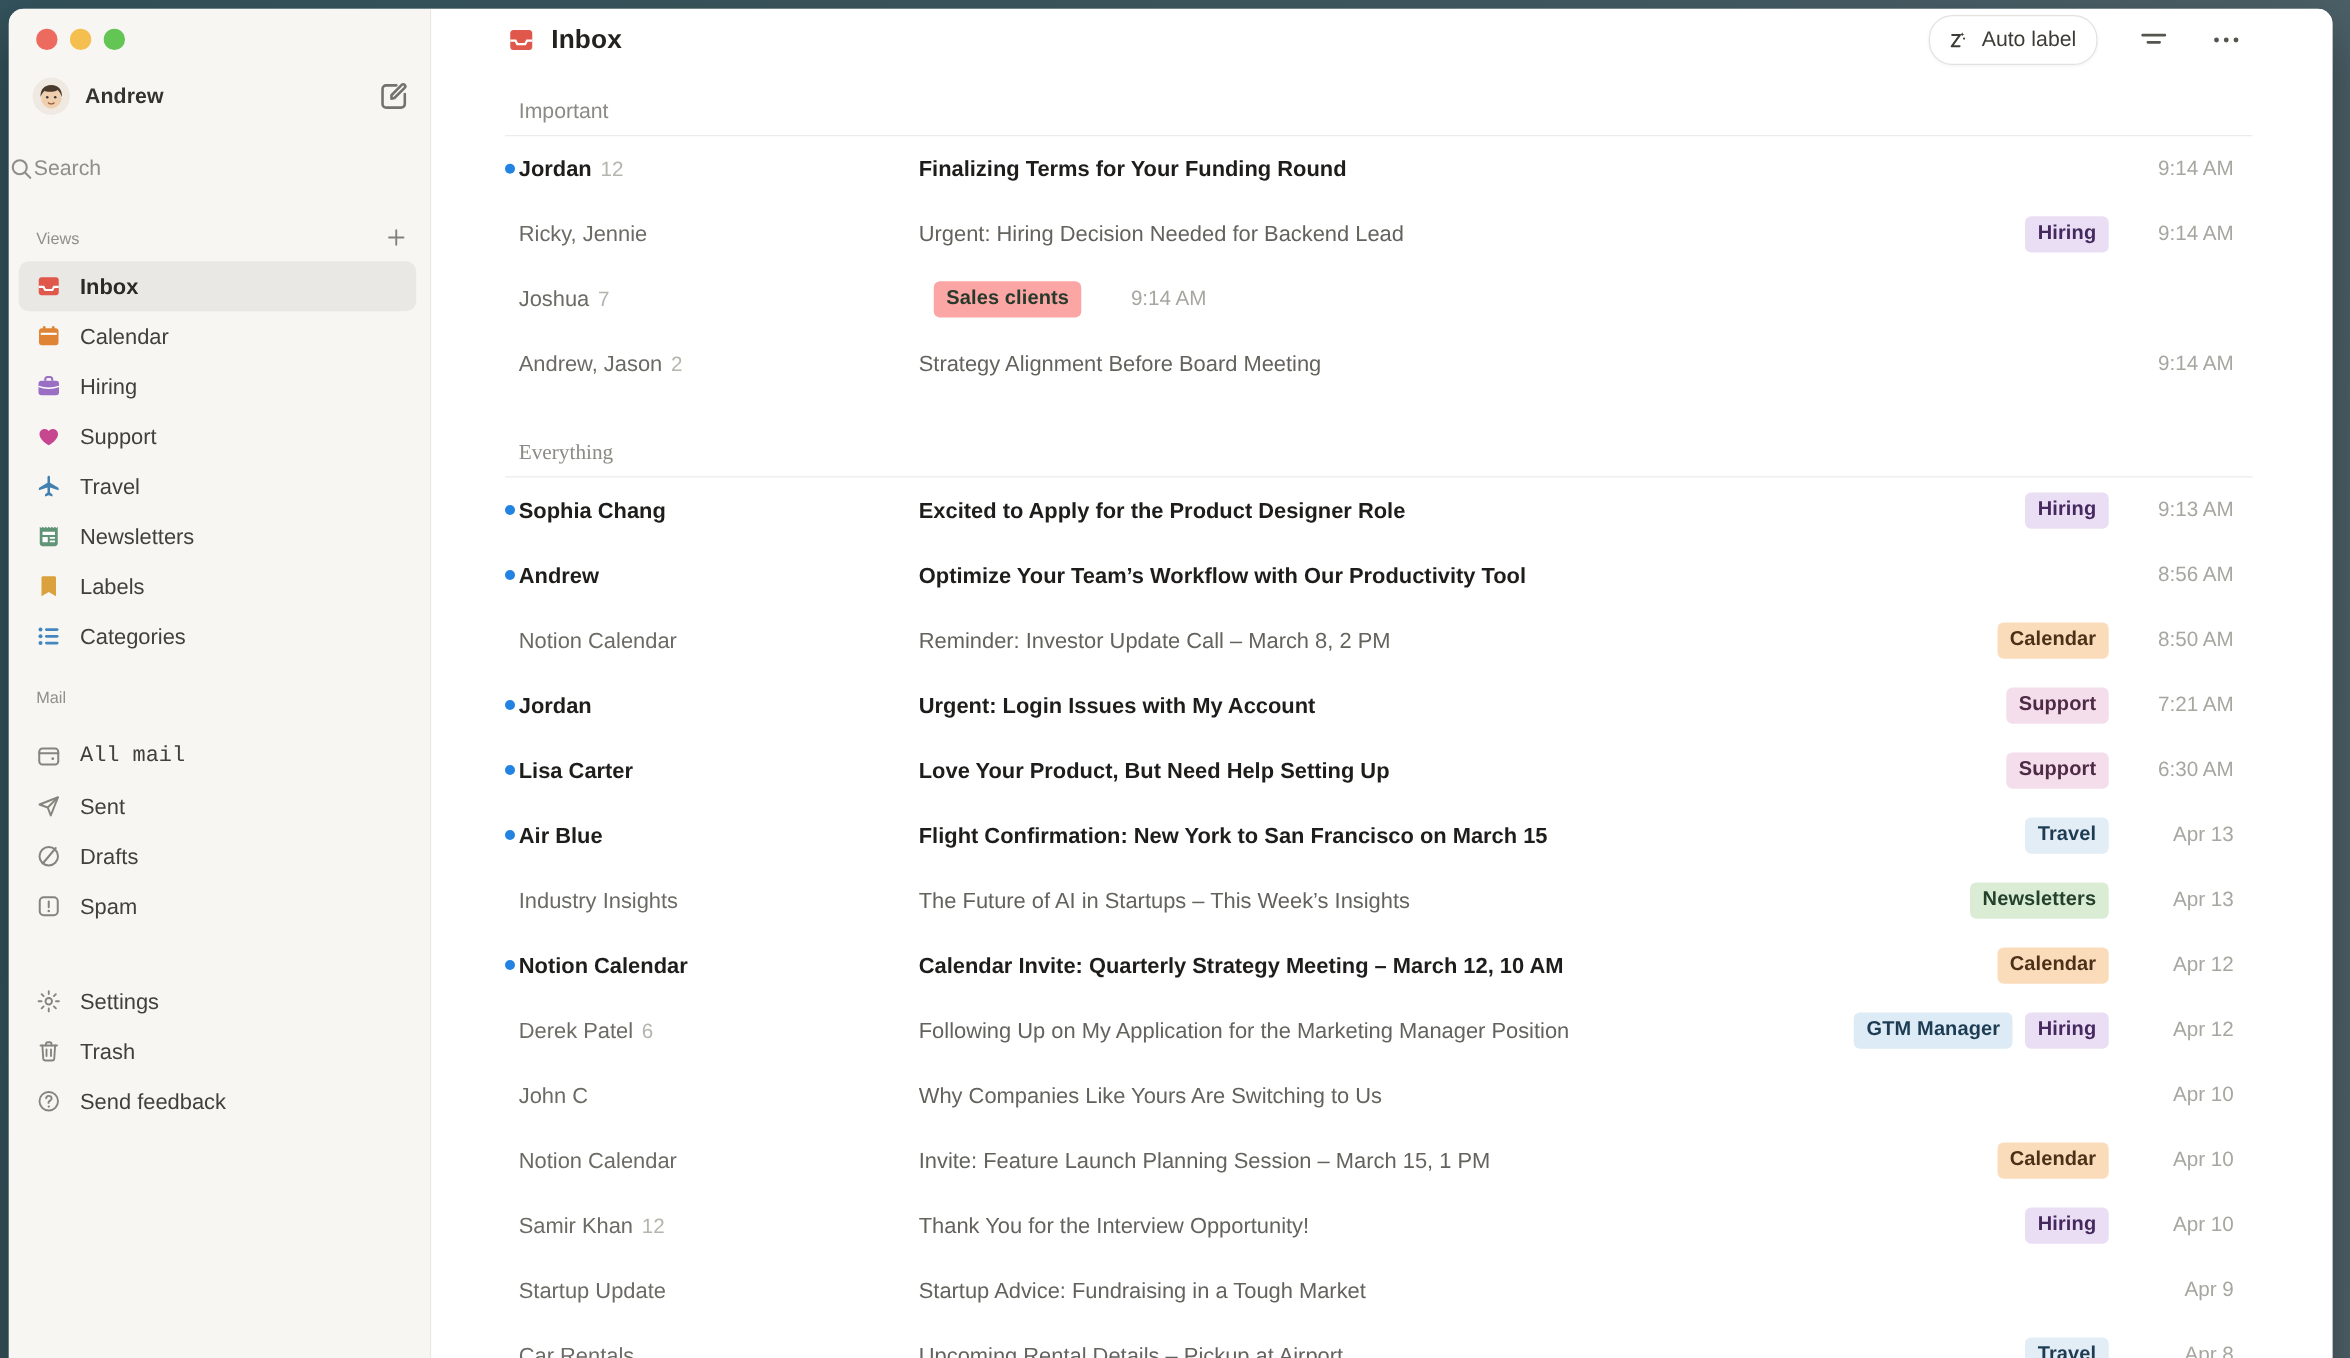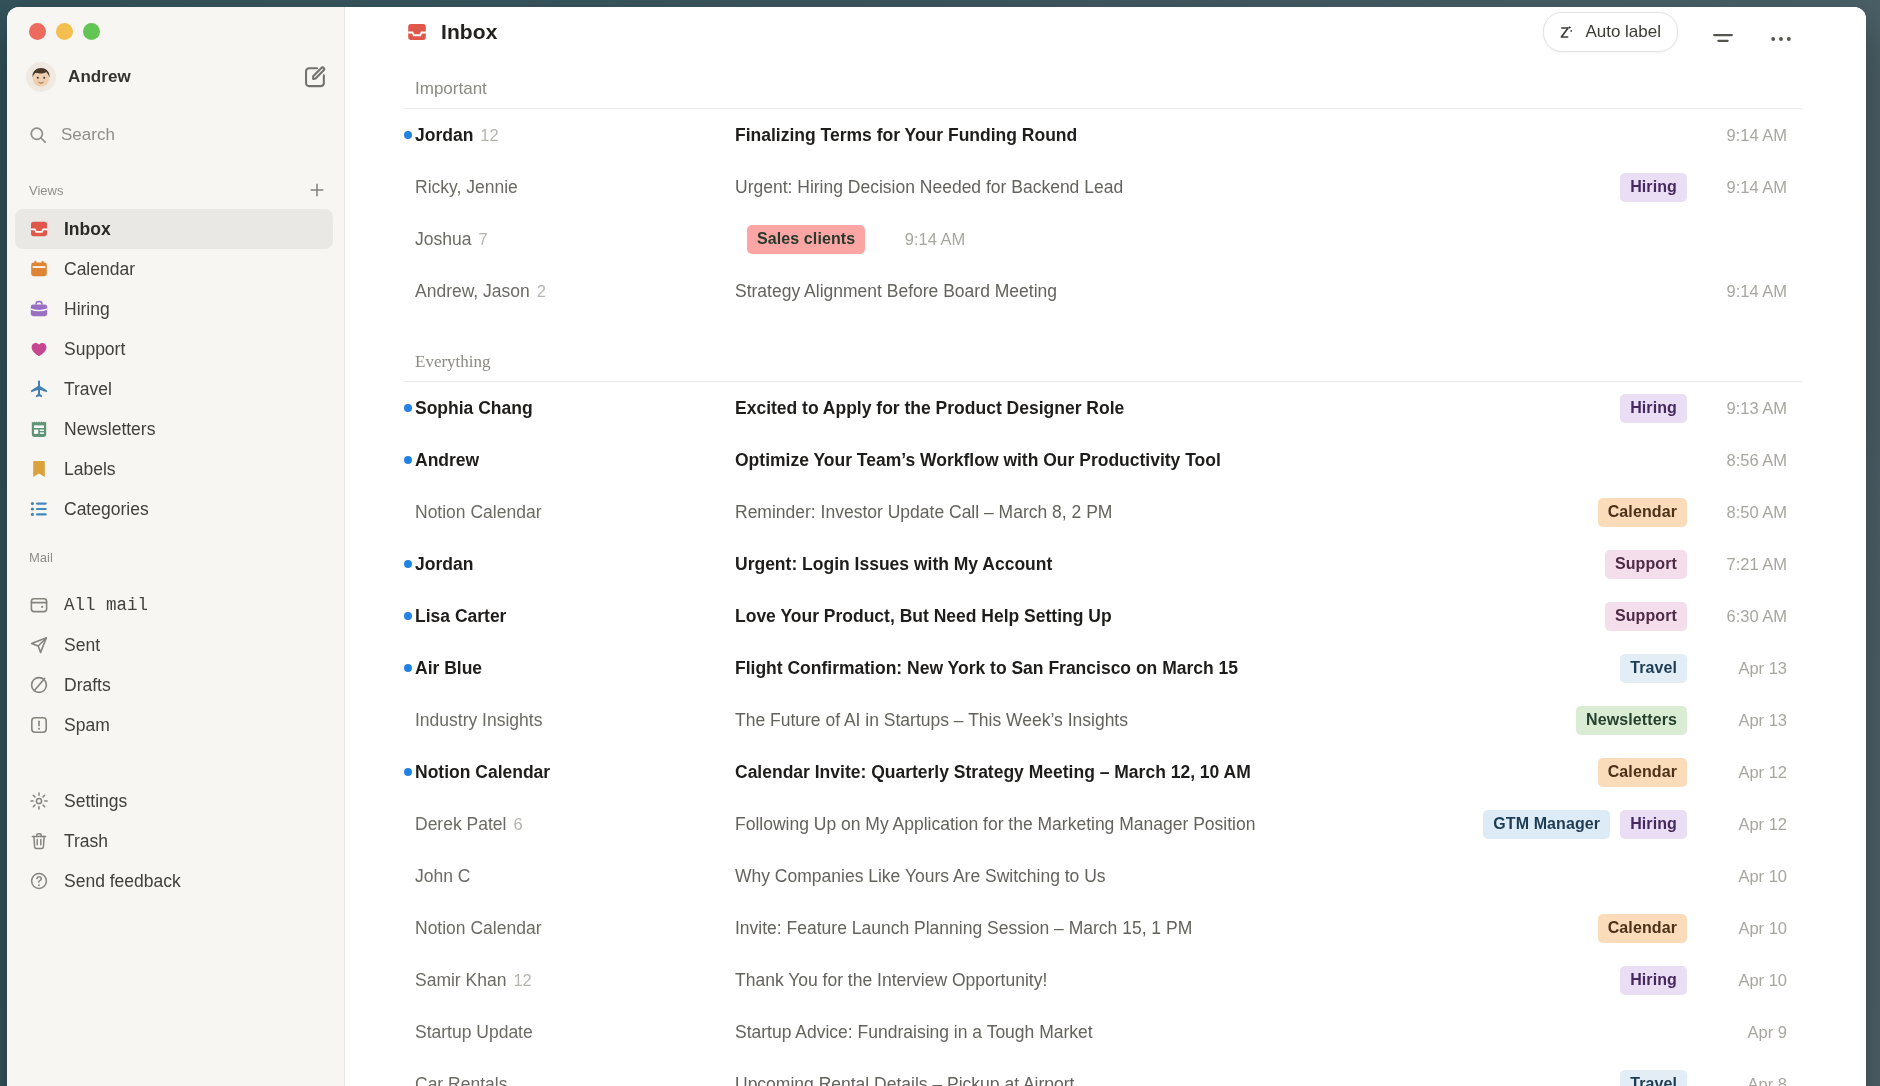--- a/index.html
+++ b/index.html
@@ -16,37 +16,37 @@
   }
   svg{display:block;}
   
   .sidebar{width:337px;background:#f7f6f3;border-right:1px solid #e8e7e3;flex-shrink:0;display:flex;flex-direction:column;}
   .traffic{height:48px;display:flex;align-items:center;gap:10px;padding-left:22px;}
   .light{width:17px;height:17px;border-radius:50%;}
   .profile{height:40px;margin-top:2px;display:flex;align-items:center;padding:0 16px 0 19px;}
   .avatar{width:30px;height:30px;border-radius:50%;overflow:hidden;flex-shrink:0;background:#eee;}
   .user{margin-left:12px;font-size:17px;font-weight:700;color:#34332f;letter-spacing:.1px;}
   .icon-btn{margin-left:auto;color:#73726c;width:26px;height:26px;display:flex;align-items:center;justify-content:center;cursor:pointer;}
-  .search{height:40px;margin-top:18px;display:flex;align-items:center;gap:13px;padding-left:21px;color:#8f8e88;font-size:17px;cursor:pointer;}
+  .search{height:40px;margin-top:18px;display:flex;align-items:center;color:#8f8e88;font-size:17px;cursor:pointer;}
   .search .ic{color:#8f8e88;}
   .side-label{margin-top:21px;height:28px;display:flex;align-items:center;padding:0 18px 0 22px;font-size:13px;color:#918f89;}
   .side-label .plus{margin-left:auto;color:#82817b;width:18px;height:18px;cursor:pointer;}
   .side-item{height:40px;margin:0 11px 0 8px;border-radius:8px;display:flex;align-items:center;padding-left:14px;gap:15px;font-size:17.5px;color:#41403b;font-weight:500;cursor:pointer;}
   .side-item.active{background:#e9e8e4;color:#2b2a26;font-weight:700;}
   .side-item.first{margin-top:5px;}
   .mail-first{margin-top:14px !important;font-family:Liberation Mono, monospace;}
   .footer-first{margin-top:36px !important;}
   .side-label.mail{margin-top:14px;}
   .ic{width:20px;height:20px;flex-shrink:0;}
   
   .main{flex:1;position:relative;background:#fff;display:flex;flex-direction:column;min-width:0;}
   .mhead{height:50px;display:flex;align-items:center;padding:0 72px 0 61px;}
   .mhead .ic22{width:22px;height:22px;}
   .mtitle{font-size:21px;font-weight:700;color:#232220;margin-left:13px;letter-spacing:.1px;}
-  .mhead-right{margin-left:auto;display:flex;align-items:flex-end;gap:32px;}
+  .mhead-right{margin-left:auto;display:flex;align-items:center;gap:32px;}
   .autolabel{height:38px;border:1px solid #e3e2de;border-radius:19px;background:#fff;display:flex;align-items:center;gap:9px;padding:0 16px 0 13px;font-size:17px;color:#3c3b36;box-shadow:0 1px 3px rgba(0,0,0,.05);cursor:pointer;}
   .autolabel .ic{width:19px;height:19px;color:#3c3b36;}
   .hbtn{width:26px;height:26px;display:flex;align-items:center;justify-content:center;color:#55544e;cursor:pointer;}
   .section-head{margin:22px 64px 0 59px;padding:0 0 9px 11px;border-bottom:1px solid #ececea;font-size:17px;color:#8b8a84;}
   .section-head.gap2{margin-top:35px;font-family:Liberation Serif, serif;}
   .row{height:52px;display:flex;align-items:center;padding:0 79px 0 59px;cursor:pointer;}
   .dotcol{width:11px;flex-shrink:0;}
   .dotcol i{display:none;width:8px;height:8px;border-radius:50%;}
   .row.unread .dotcol i{display:block;}
   .sender{width:320px;flex-shrink:0;font-size:17.5px;color:#6b6a64;white-space:nowrap;overflow:hidden;}

